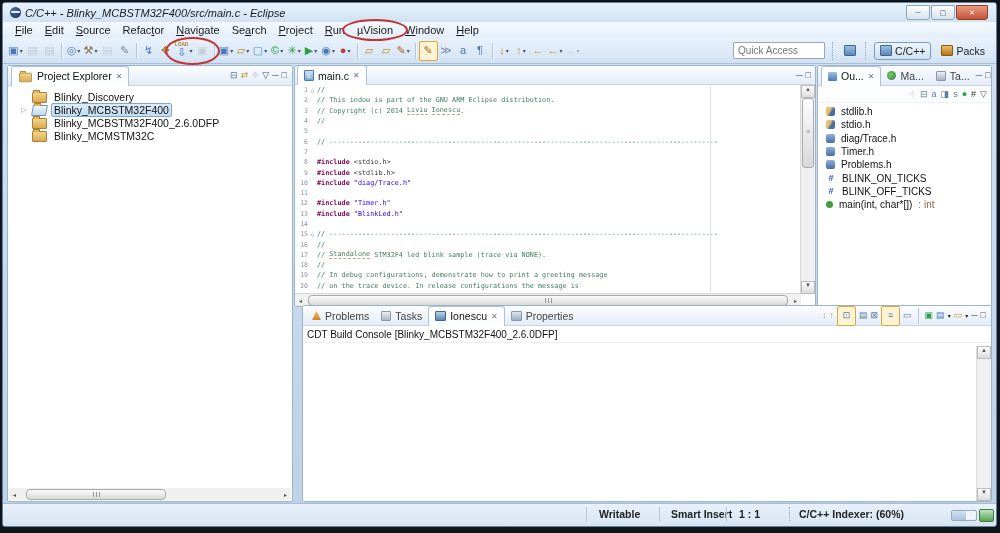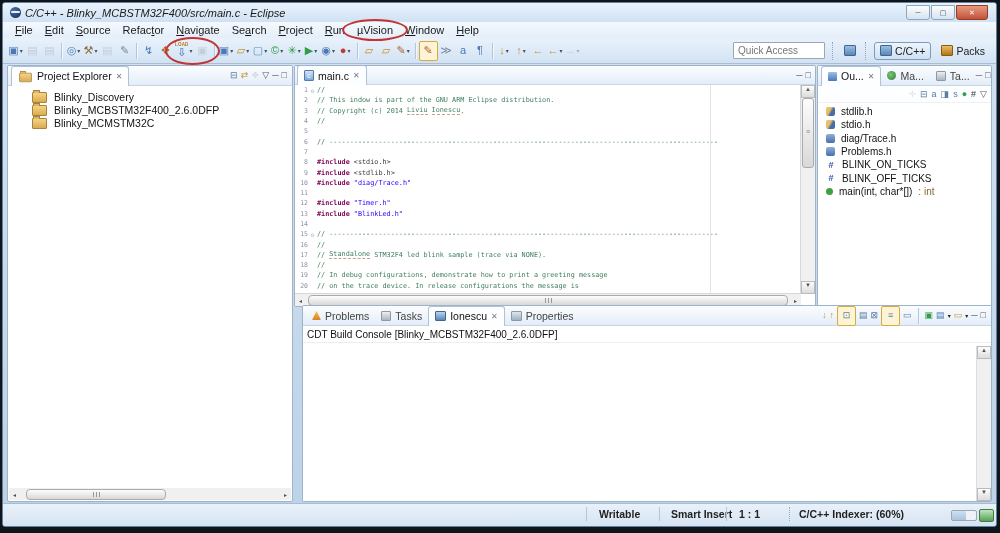--- a/index.html
+++ b/index.html
@@ -323,20 +323,25 @@
             <span class="hb" style="color: rgb(85, 85, 102);">▽</span>
             <span class="hb" style="color: rgb(85, 85, 102);">─</span>
             <span class="hb" style="color: rgb(85, 85, 102);">□</span>
           </span>
       </div>
       <div class="tree" id="pe-tree">
           <div class="trow">
             <span class="arr"></span>
             <span class="folder"></span>
             <span class="tlabel">Blinky_Discovery</span>
+          </div>
+          <div class="trow sel">
+            <span class="arr">▷</span>
+            <span class="folder open"></span>
+            <span class="tlabel">Blinky_MCBSTM32F400</span>
           </div>
           <div class="trow">
             <span class="arr"></span>
             <span class="folder"></span>
             <span class="tlabel">Blinky_MCBSTM32F400_2.6.0DFP</span>
           </div>
           <div class="trow">
             <span class="arr"></span>
             <span class="folder"></span>
             <span class="tlabel">Blinky_MCMSTM32C</span>
@@ -434,20 +439,24 @@
           <div class="orow">
             <span class="oicon include-sys"></span>
             <span>stdio.h</span>
           </div>
           <div class="orow">
             <span class="oicon include"></span>
             <span>diag/Trace.h</span>
           </div>
           <div class="orow">
             <span class="oicon include"></span>
+            <span>Timer.h</span>
+          </div>
+          <div class="orow">
+            <span class="oicon include"></span>
             <span>Problems.h</span>
           </div>
           <div class="orow">
             <span class="oicon macro">#</span>
             <span>BLINK_ON_TICKS</span>
           </div>
           <div class="orow">
             <span class="oicon macro">#</span>
             <span>BLINK_OFF_TICKS</span>
           </div>

